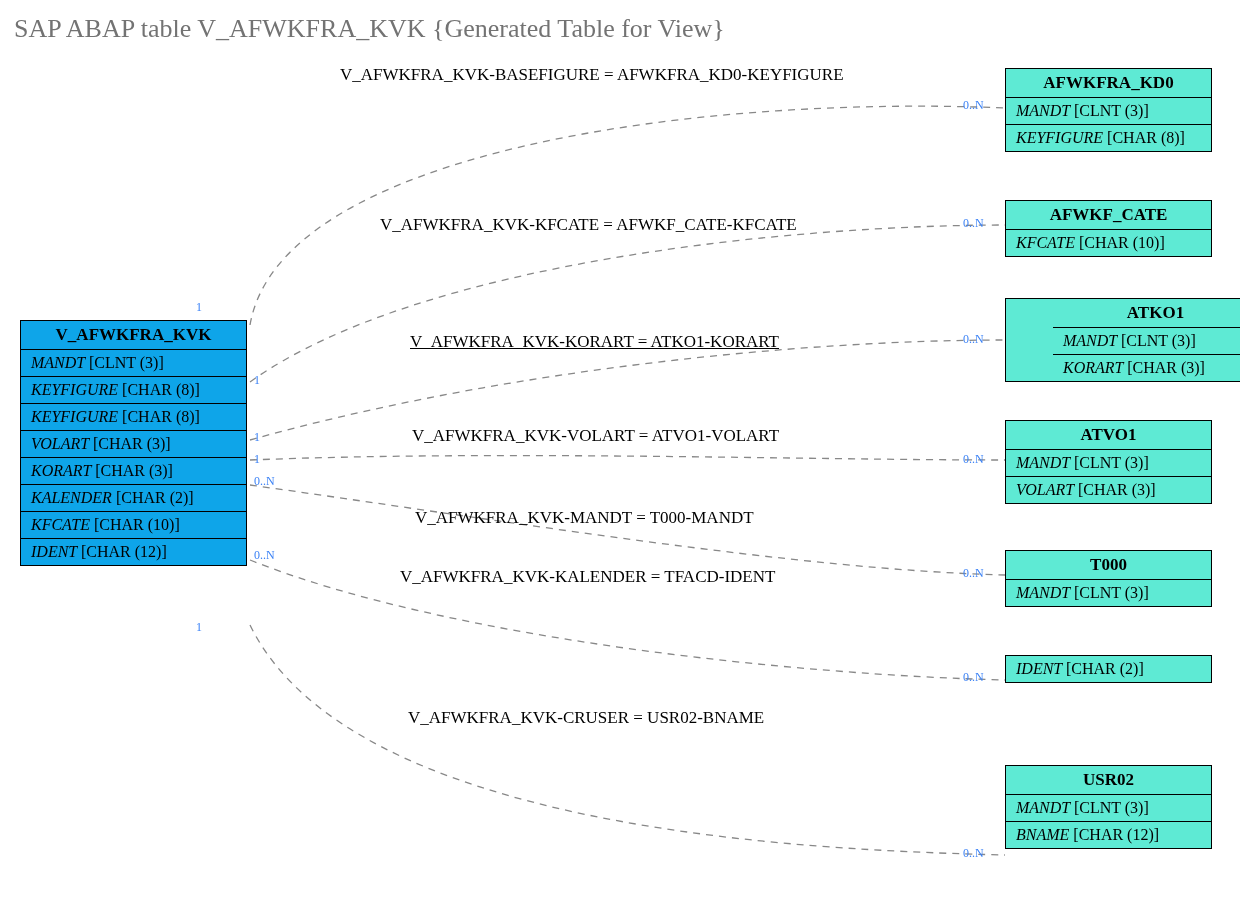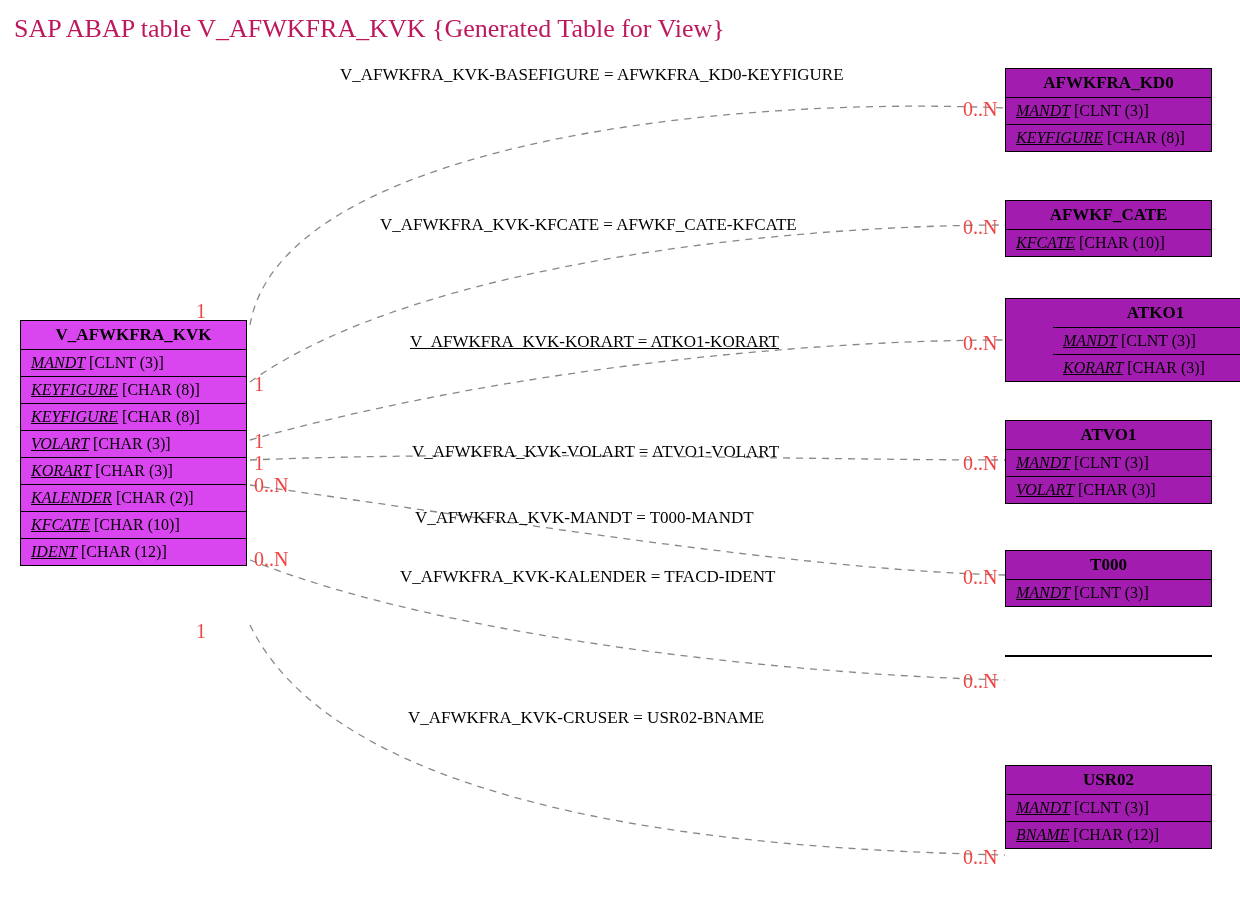--- a/index.html
+++ b/index.html
@@ -10,64 +10,63 @@
     font-family: Georgia, 'Times New Roman', serif;
     background: #ffffff;
     position: relative;
     overflow: hidden;
   }
   .title {
     position: absolute;
     top: 14px;
     left: 14px;
     font-size: 26px;
-    color: #be185d;
+    color: #737373;
   }
   .entity {
     position: absolute;
     border: 1px solid #000;
-    background: #a21caf;
+    background: #5eead4;
   }
   .entity.main {
-    background: #d946ef;
+    background: #0ea5e9;
   }
   .entity .hdr {
     font-weight: bold;
     text-align: center;
     padding: 4px 10px;
     border-bottom: 1px solid #000;
     font-size: 17px;
   }
   .entity .row {
     padding: 4px 10px;
     border-bottom: 1px solid #000;
     font-size: 16px;
     font-style: italic;
     white-space: nowrap;
   }
   .entity .row:last-child {
     border-bottom: none;
   }
   .entity .row .fname {
-    text-decoration: underline;
   }
   .entity .row .ftype {
     font-style: normal;
   }
   .rel-label {
     position: absolute;
     font-size: 17px;
     color: #000;
     text-align: center;
     white-space: nowrap;
   }
   .card {
     position: absolute;
-    font-size: 20px;
-    color: #ef4444;
+    font-size: 12px;
+    color: #3b82f6;
   }
   svg.connectors {
     position: absolute;
     top: 0;
     left: 0;
     width: 1240px;
     height: 900px;
     pointer-events: none;
   }
   svg.connectors path {
@@ -133,32 +132,33 @@
   <div class="row"><span class="fname">MANDT</span> <span class="ftype">[CLNT (3)]</span></div>
   <div class="row"><span class="fname">VOLART</span> <span class="ftype">[CHAR (3)]</span></div>
 </div>
 
 <div class="entity" style="left:1005px; top:550px; width:205px;">
   <div class="hdr">T000</div>
   <div class="row"><span class="fname">MANDT</span> <span class="ftype">[CLNT (3)]</span></div>
 </div>
 
 <div class="entity" style="left:1005px; top:655px; width:205px;">
+  <div class="row"><span class="fname">IDENT</span> <span class="ftype">[CHAR (2)]</span></div>
 </div>
 
 <div class="entity" style="left:1005px; top:765px; width:205px;">
   <div class="hdr">USR02</div>
   <div class="row"><span class="fname">MANDT</span> <span class="ftype">[CLNT (3)]</span></div>
   <div class="row"><span class="fname">BNAME</span> <span class="ftype">[CHAR (12)]</span></div>
 </div>
 
 <div class="rel-label" style="left:340px; top:65px;">V_AFWKFRA_KVK-BASEFIGURE = AFWKFRA_KD0-KEYFIGURE</div>
 <div class="rel-label" style="left:380px; top:215px;">V_AFWKFRA_KVK-KFCATE = AFWKF_CATE-KFCATE</div>
 <div class="rel-label" style="left:410px; top:332px;text-decoration:underline;">V_AFWKFRA_KVK-KORART = ATKO1-KORART</div>
-<div class="rel-label" style="left:412px; top:442px;">V_AFWKFRA_KVK-VOLART = ATVO1-VOLART</div>
+<div class="rel-label" style="left:412px; top:426px;">V_AFWKFRA_KVK-VOLART = ATVO1-VOLART</div>
 <div class="rel-label" style="left:415px; top:468px;margin-top:40px;">V_AFWKFRA_KVK-MANDT = T000-MANDT</div>
 <div class="rel-label" style="left:400px; top:567px;">V_AFWKFRA_KVK-KALENDER = TFACD-IDENT</div>
 <div class="rel-label" style="left:408px; top:708px;">V_AFWKFRA_KVK-CRUSER = USR02-BNAME</div>
 
 <div class="card" style="left:196px; top:300px;">1</div>
 <div class="card" style="left:254px; top:373px;">1</div>
 <div class="card" style="left:254px; top:430px;">1</div>
 <div class="card" style="left:254px; top:452px;">1</div>
 <div class="card" style="left:254px; top:474px;">0..N</div>
 <div class="card" style="left:254px; top:548px;">0..N</div>

